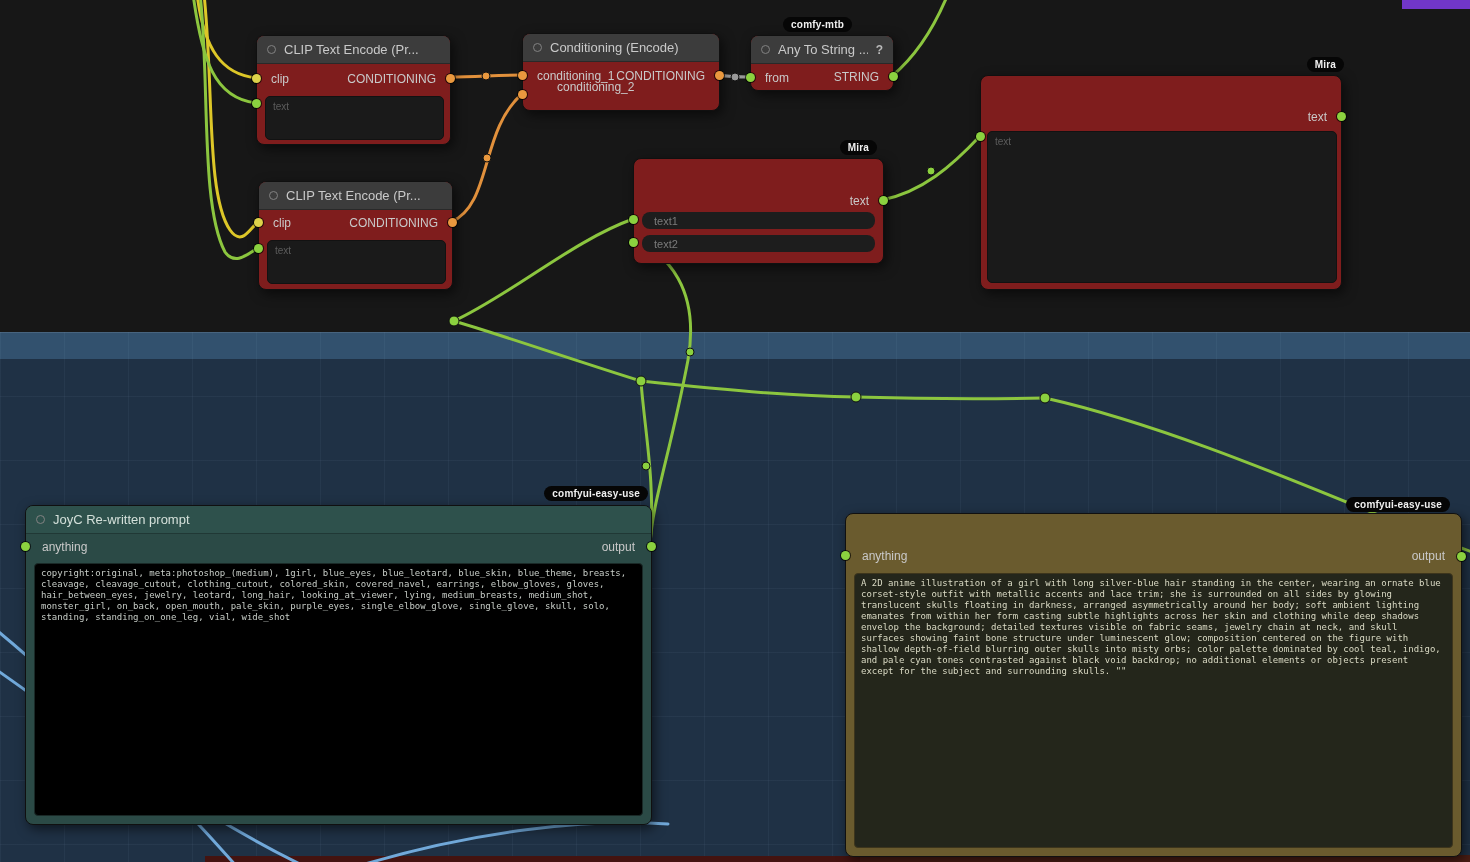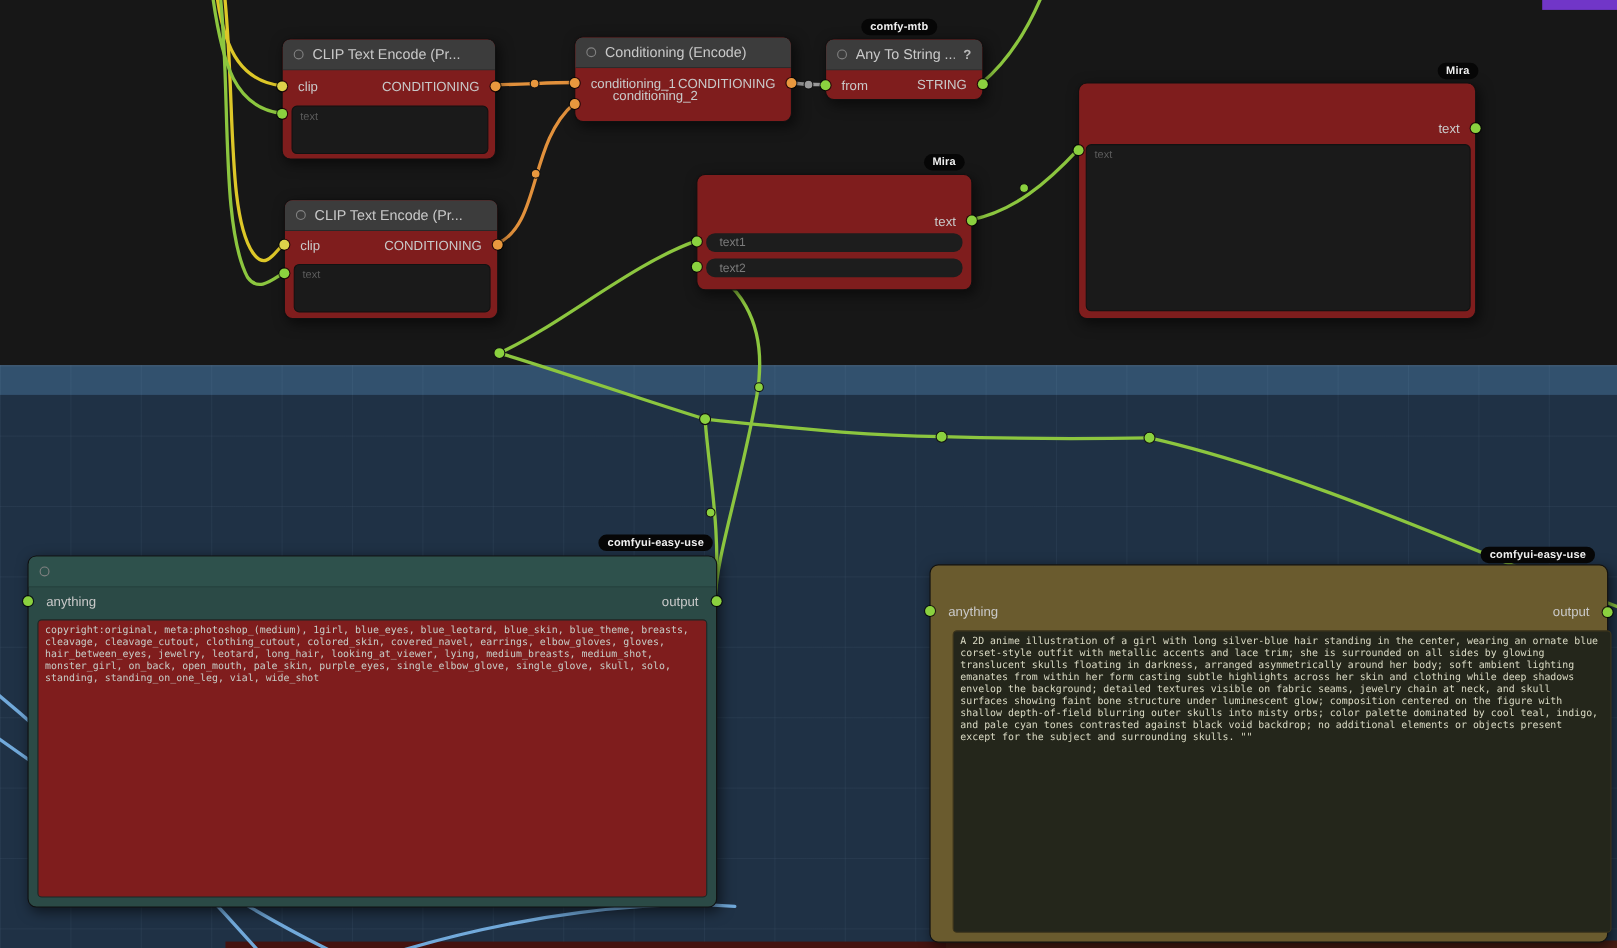--- a/index.html
+++ b/index.html
@@ -37,25 +37,25 @@
   .dot-yellow{background:#ddd24a;}
   .tw{position:absolute;background:#1a1a1a;border-radius:5px;border:1px solid #121212;}
   .ph{position:absolute;left:7px;top:4px;font-size:10px;color:#5c5c5c;}
   .wbar{position:absolute;background:#1d1d1d;border-radius:8px;display:flex;align-items:center;
         padding:0 12px;font-size:11px;color:#7b7b7b;box-sizing:border-box;}
   .prompt{position:absolute;font-family:"DejaVu Sans Mono",monospace;font-size:9px;line-height:11px;
           padding:4px 6px;border-radius:4px;overflow:hidden;word-break:break-word;box-sizing:border-box;}
   .joyc{background:#2b4a46;}
   .joyc .nhead{background:#2e514c;}
   .joyc .ntitle{color:#d4e0da;}
-  .joyc .prompt{background:#7f1d1d;color:#c7cdc7;border:1px solid #1a2927;}
+  .joyc .prompt{background:#000000;color:#c7cdc7;border:1px solid #1a2927;}
   .qvl{background:#6a5b2e;}
   .qvl .nhead{background:#6d5f31;}
   .qvl .ntitle{color:#ece4c6;}
-  .qvl .prompt{background:#24261b;color:#dadac4;border:1px solid #3d351c;margin-left:12px;}
+  .qvl .prompt{background:#24261b;color:#dadac4;border:1px solid #3d351c;}
   .badge{position:absolute;z-index:4;background:#060606;color:#f0f0f0;font-size:10px;font-weight:700;
          padding:2px 8px;border-radius:8px;letter-spacing:.2px;white-space:nowrap;}
 </style>
 </head>
 <body>
 
 <div class="canvas">
 
   <div class="bg-lower"></div>
   <div class="band"></div>
@@ -176,20 +176,21 @@
       <span>text1</span>
     </div>
     <div class="wbar" style="left:8px;top:76px;width:233px;height:17px;">
       <span>text2</span>
     </div>
   </div>
 
   <div class="node joyc" style="left:25px;top:505px;width:625px;height:318px;">
     <div class="nhead">
       <span class="collapse"></span>
+      <span class="ntitle">JoyC Re-written prompt</span>
     </div>
     <span class="slot-label" style="left:16px;top:34px;">anything</span>
     <span class="slot-label right" style="right:16px;top:34px;">output</span>
     <span class="dot dot-green" style="left:-5px;top:36px;"></span>
     <span class="dot dot-green" style="right:-5px;top:36px;"></span>
     <div class="prompt" style="left:8px;top:57px;width:609px;height:253px;">copyright:original, meta:photoshop_(medium), 1girl, blue_eyes, blue_leotard, blue_skin, blue_theme, breasts, cleavage, cleavage_cutout, clothing_cutout, colored_skin, covered_navel, earrings, elbow_gloves, gloves, hair_between_eyes, jewelry, leotard, long_hair, looking_at_viewer, lying, medium_breasts, medium_shot, monster_girl, on_back, open_mouth, pale_skin, purple_eyes, single_elbow_glove, single_glove, skull, solo, standing, standing_on_one_leg, vial, wide_shot</div>
   </div>
 
   <div class="node qvl" style="left:845px;top:513px;width:615px;height:342px;">
     <span class="slot-label" style="left:16px;top:35px;">anything</span>

